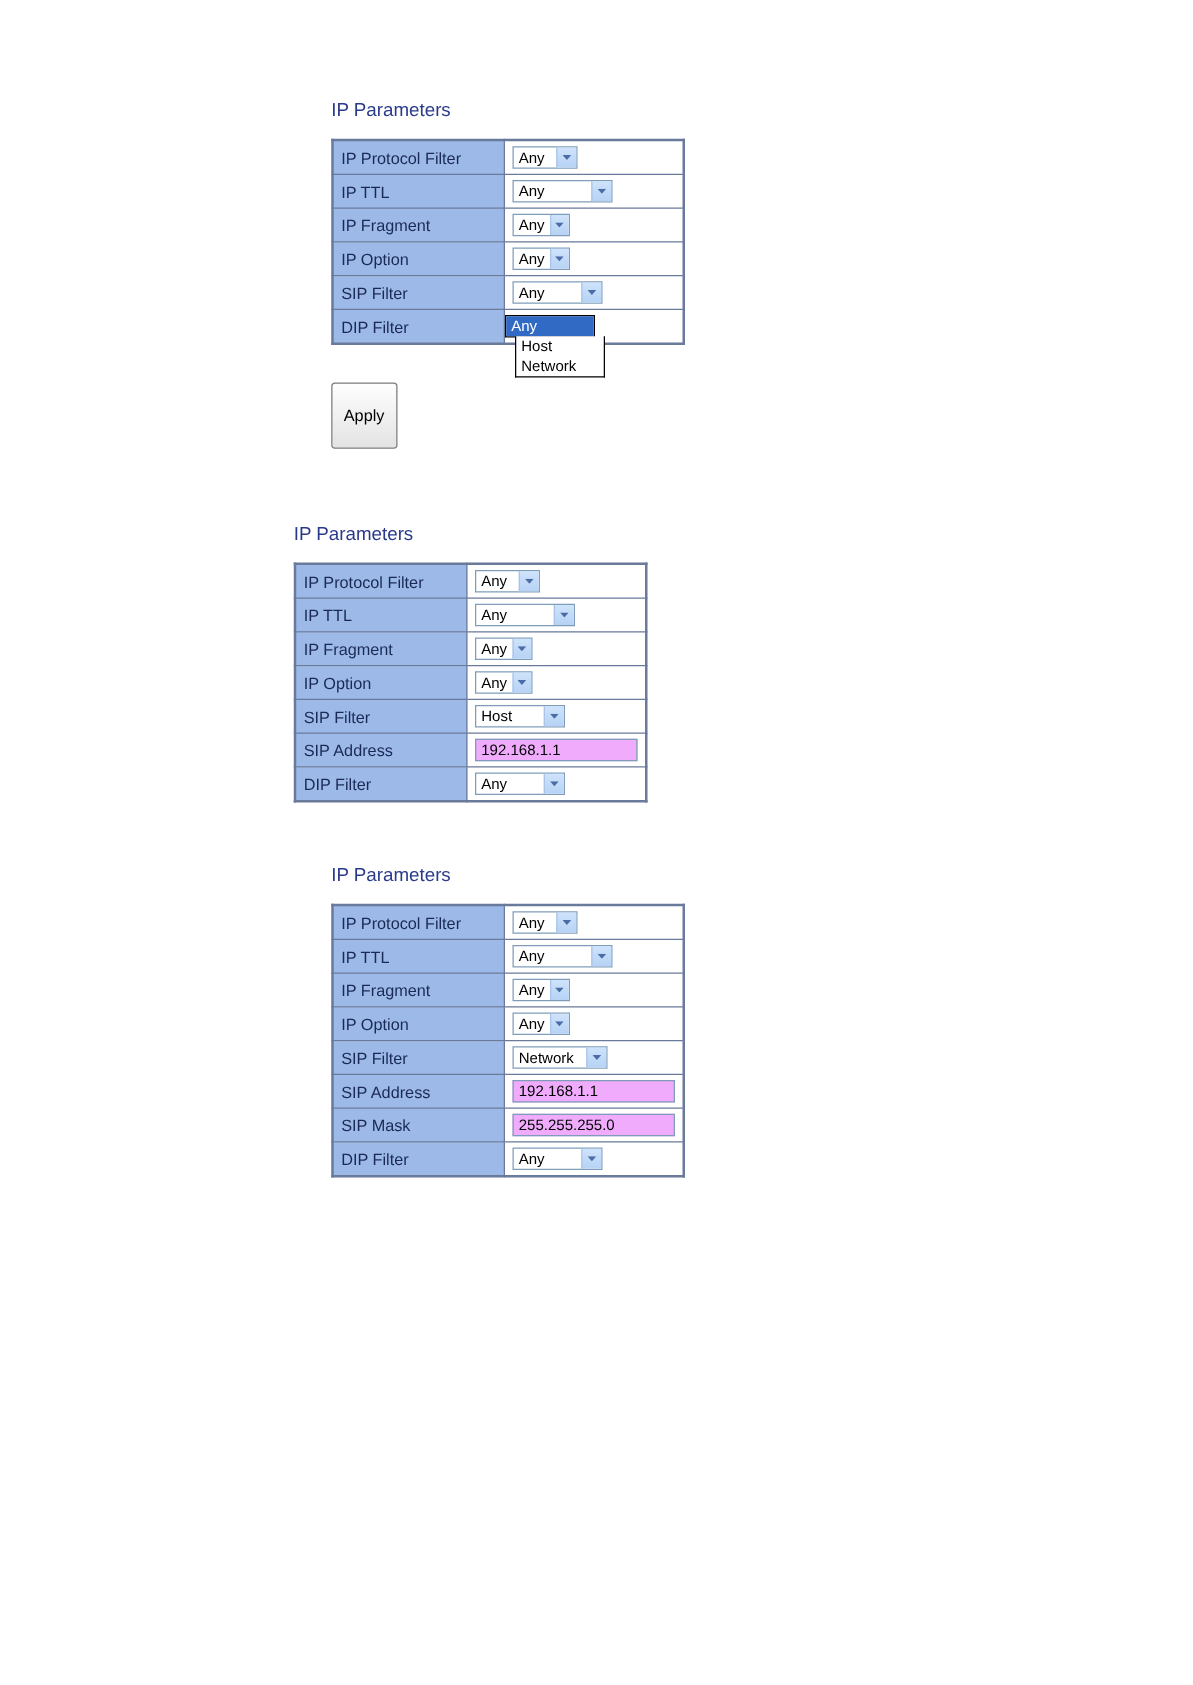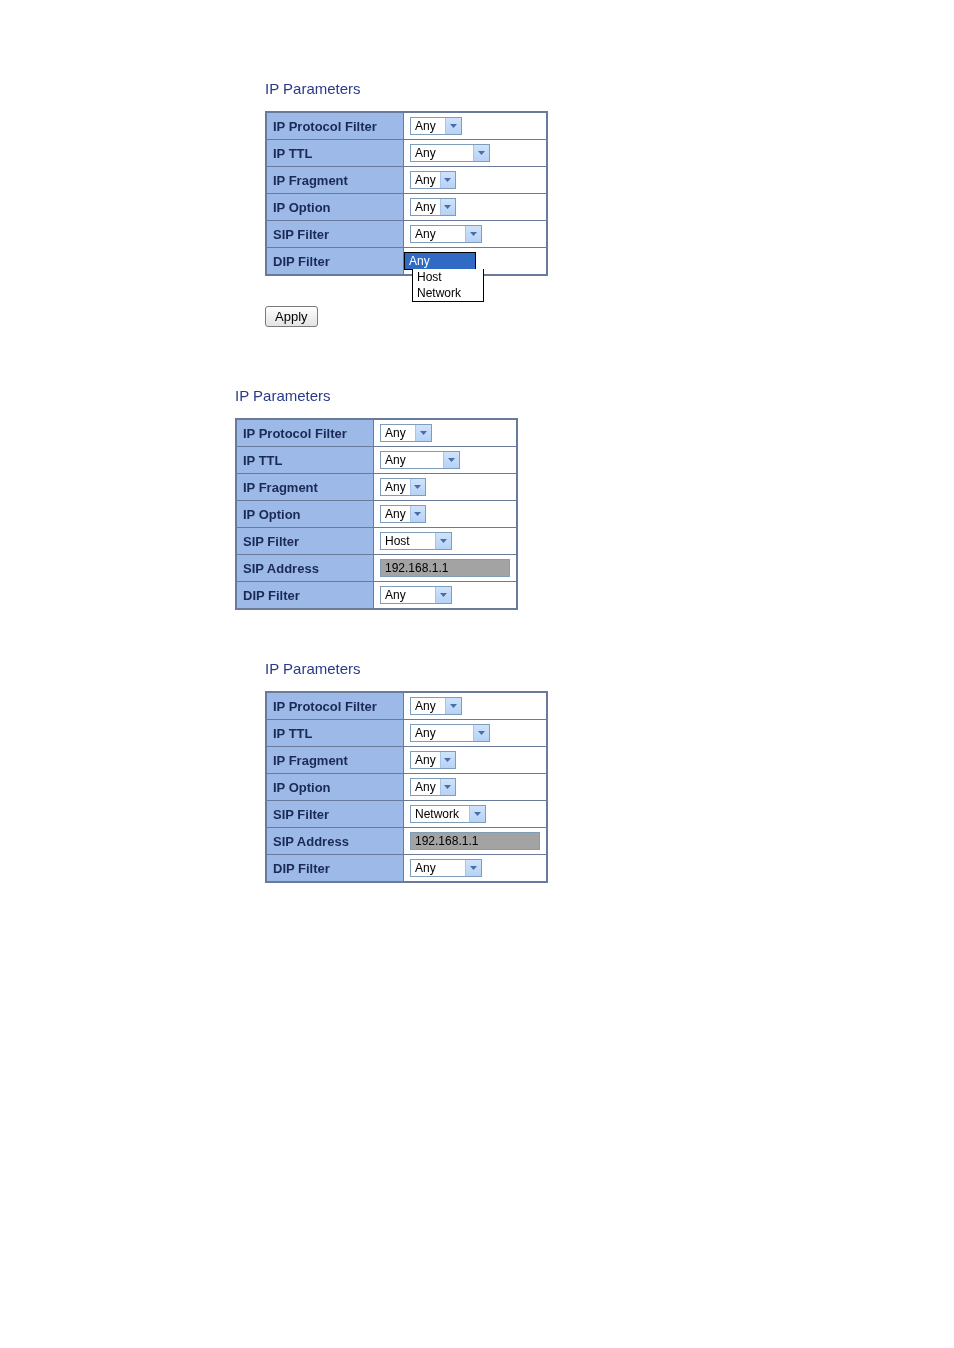--- a/index.html
+++ b/index.html
@@ -31,21 +31,21 @@
   }
   table.param td {
     border: 1px solid #6a7a9a;
     padding: 2px 6px 2px 6px;
     height: 22px;
     vertical-align: middle;
     white-space: nowrap;
   }
   td.lbl {
     background: #9cb9e8;
-    font-weight: bold;
+    font-weight: normal;
     color: #1a2a55;
     width: 124px;
     font-size: 13px;
   }
   td.val {
     background: #ffffff;
     min-width: 130px;
   }
 
   
@@ -70,21 +70,21 @@
     height: 16px;
     background: linear-gradient(#cfe3fb, #b6d2f5);
     border-left: 1px solid #a9c4e8;
     display: flex; align-items: center; justify-content: center;
   }
   .sel-btn svg { display:block; }
 
   
   .txt {
     border: 1px solid #7f9db9;
-    background: #a3a3a3;
+    background: #f0abfc;
     height: 18px;
     font-size: 12px;
     padding: 0 4px;
     font-family: Arial, sans-serif;
     box-sizing: border-box;
   }
 
   
   .open-list {
     position: absolute;
@@ -96,21 +96,21 @@
   }
   .open-list .opt { padding: 1px 4px; }
   .open-list .opt.sel-on { background: #316ac5; color: #fff; }
 
   
   .btn {
     display:inline-block;
     border:1px solid #7a7a7a;
     border-radius:3px;
     background: linear-gradient(#fefefe, #e3e3e3);
-    padding: 2px 9px;
+    padding: 18px 9px;
     font-size: 13px;
     font-family: Arial, sans-serif;
     color:#000;
     margin: 30px 0 0 30px;
     cursor: default;
     text-align: right;
   }
 </style>
 </head>
 <body>
@@ -371,20 +371,26 @@
           </span>
         </td>
       </tr>
       <tr>
         <td class="lbl">SIP Address</td>
         <td class="val">
           <input class="txt" style="width: 130px;" value="192.168.1.1">
         </td>
       </tr>
       <tr>
+        <td class="lbl">SIP Mask</td>
+        <td class="val">
+          <input class="txt" style="width: 130px;" value="255.255.255.0">
+        </td>
+      </tr>
+      <tr>
         <td class="lbl">DIP Filter</td>
         <td class="val">
           <span class="sel" style="width:72px;">
             <span class="sel-text">Any</span>
             <span class="sel-btn">
                   <svg width="7" height="4">
                     <polygon points="0,0 7,0 3.5,4" fill="#4a6da7"></polygon>
                   </svg>
                 </span>
           </span>

